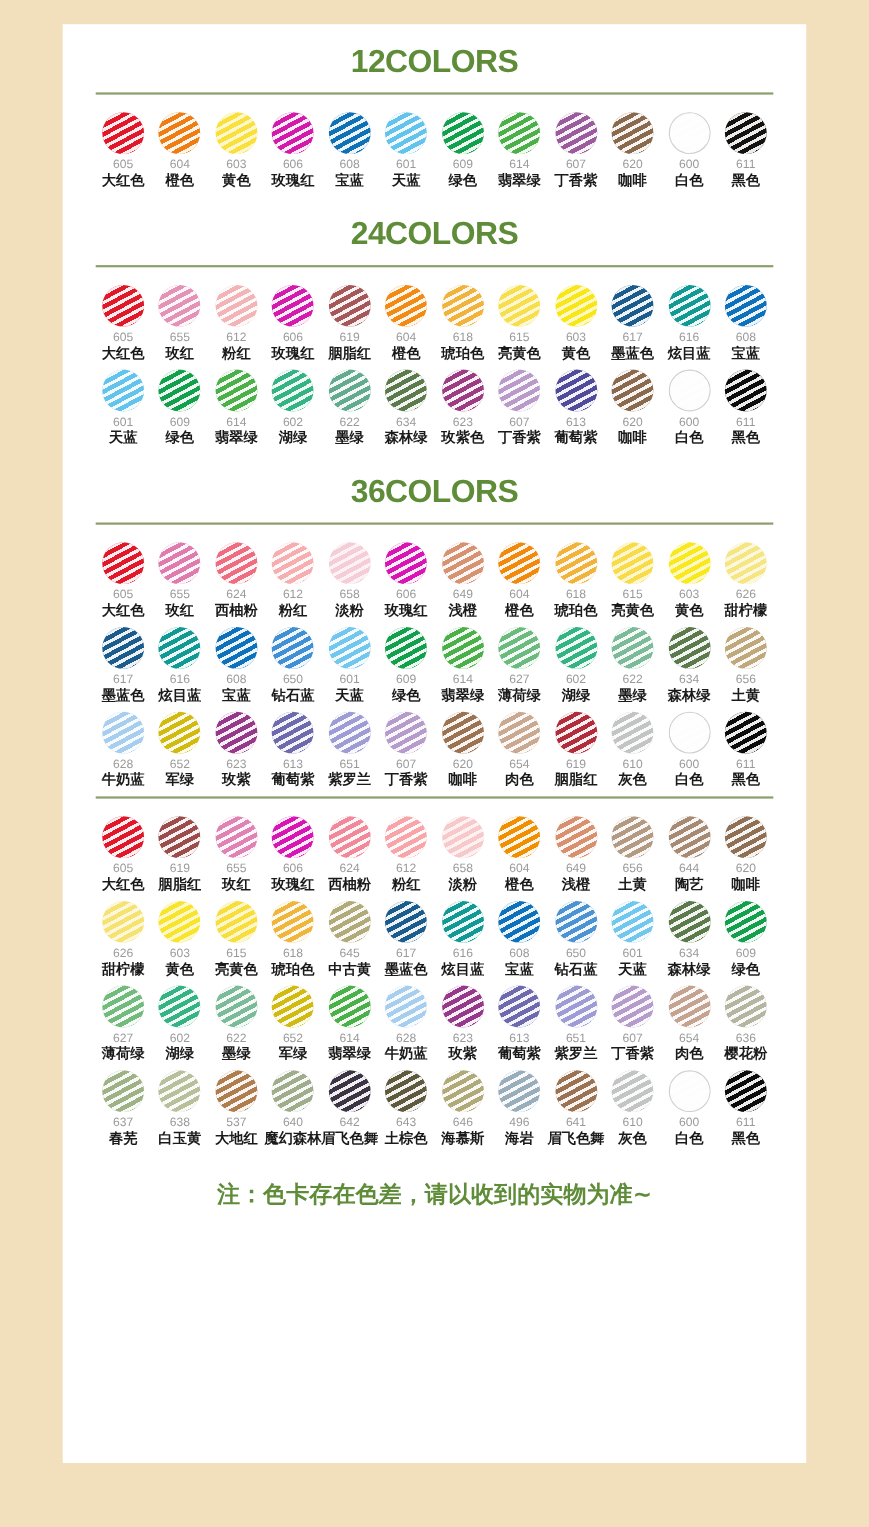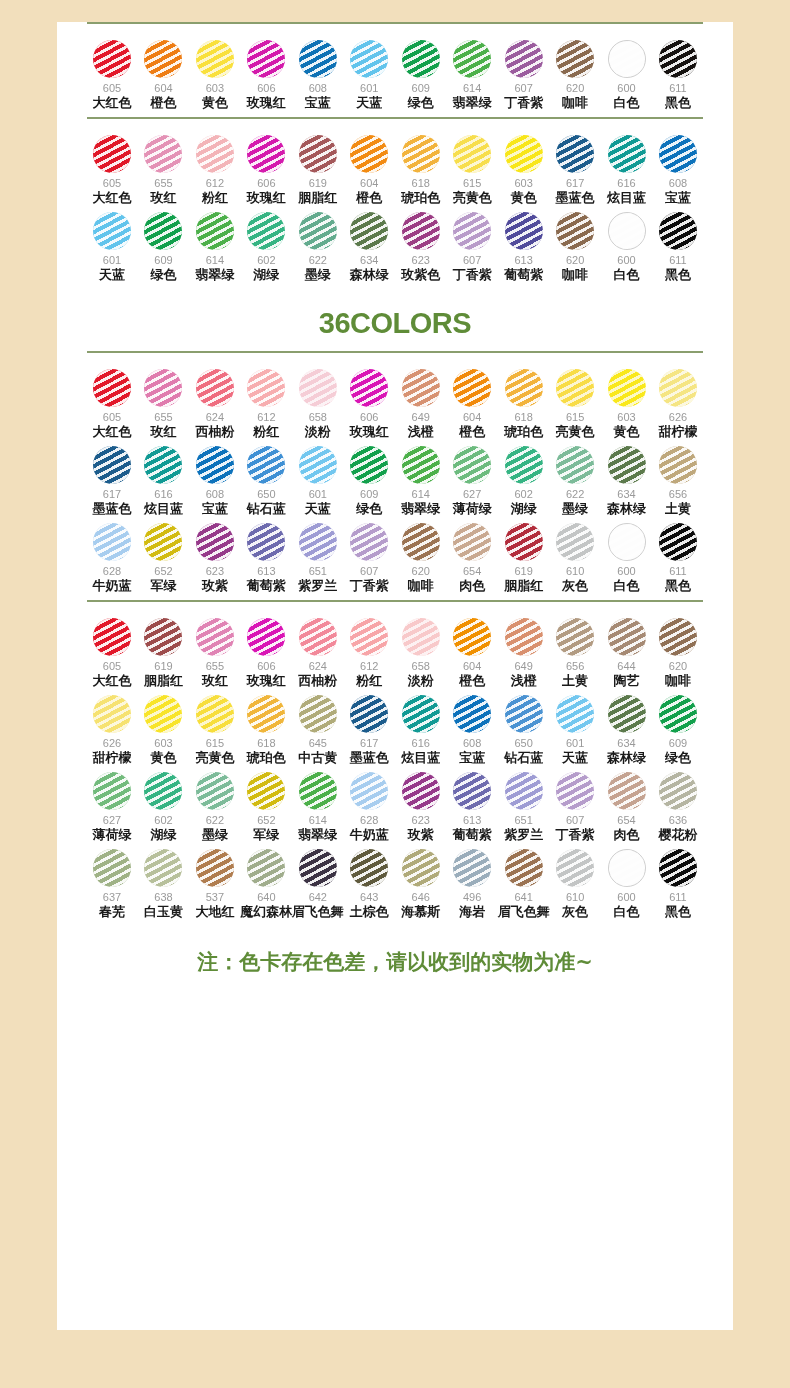--- a/index.html
+++ b/index.html
@@ -129,20 +129,21 @@
   .s36 .cell { width: 50px; }
   .s48 .cell { width: 50px; }
 </style>
 </head>
 <body>
 
 <div id="page">
   <div id="card">
     <div id="sections-host">
         <div class="section s12">
+          <div class="sec-title">12COLORS</div>
           <div class="sec-rule"></div>
           <div class="rows">
             <div class="row">
               <div class="cell">
                 <div class="swatch" style="background: rgb(226, 24, 42);">
                   <div class="stripes"></div>
                 </div>
                 <div class="code">605</div>
                 <div class="cname">大红色</div>
               </div>
@@ -220,20 +221,21 @@
                 <div class="swatch" style="background: rgb(22, 18, 16);">
                   <div class="stripes"></div>
                 </div>
                 <div class="code">611</div>
                 <div class="cname">黑色</div>
               </div>
             </div>
           </div>
         </div>
         <div class="section s24">
+          <div class="sec-title">24COLORS</div>
           <div class="sec-rule"></div>
           <div class="rows">
             <div class="row">
               <div class="cell">
                 <div class="swatch" style="background: rgb(224, 24, 40);">
                   <div class="stripes"></div>
                 </div>
                 <div class="code">605</div>
                 <div class="cname">大红色</div>
               </div>

